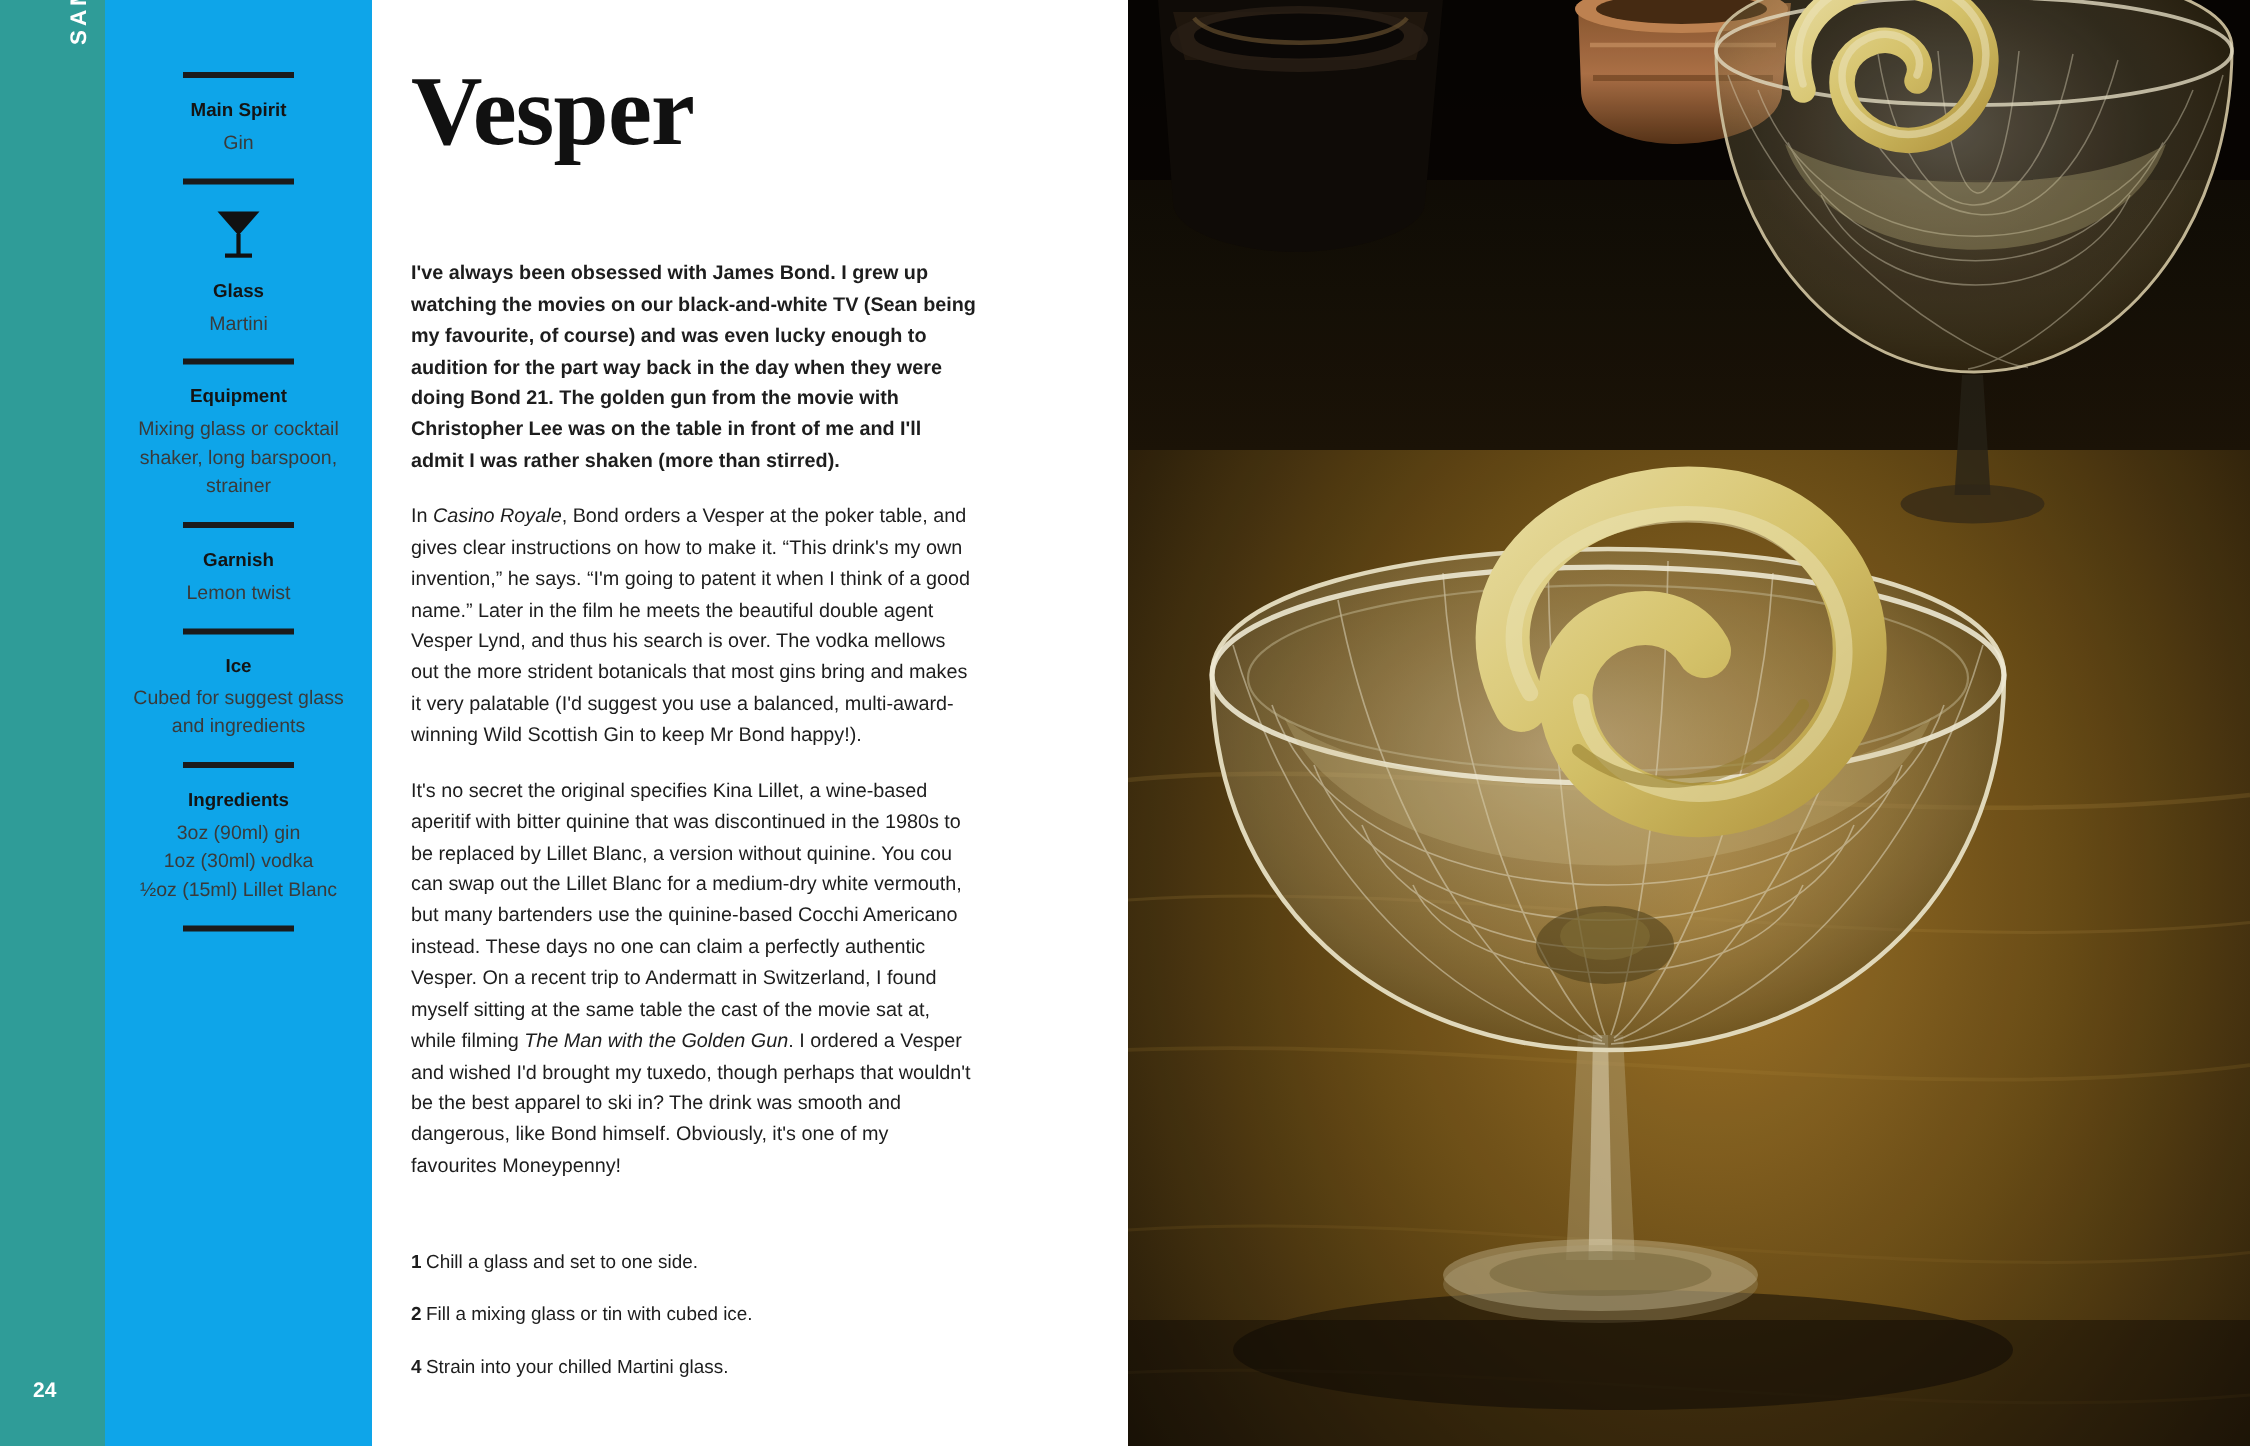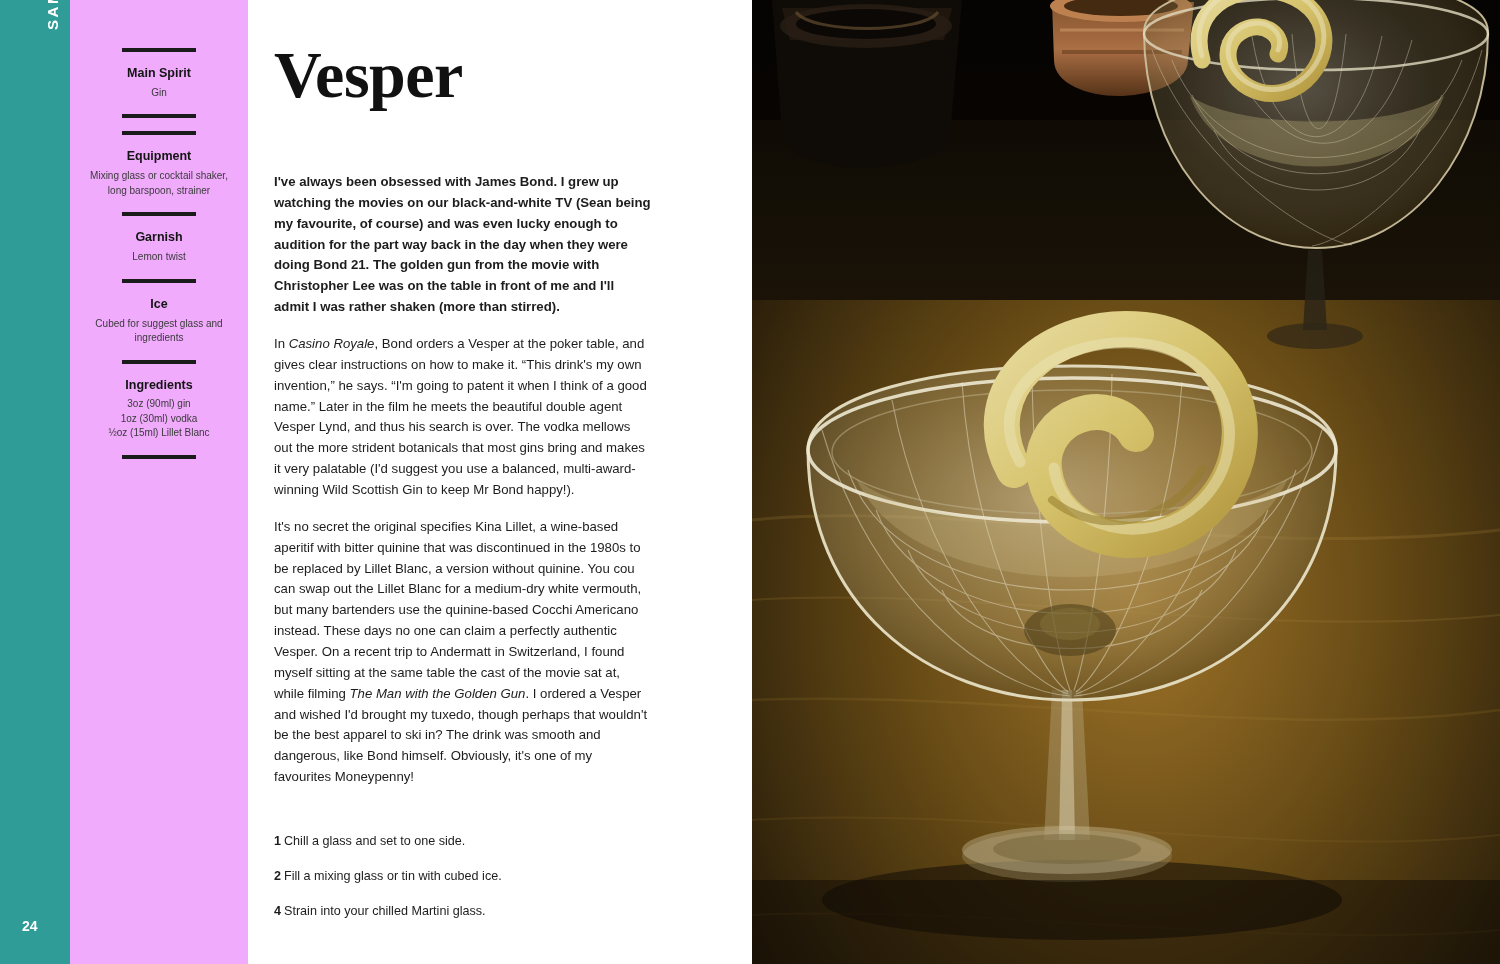--- a/index.html
+++ b/index.html
@@ -62,21 +62,21 @@
     color: #ffffff;
     font-size: 14px;
     font-weight: bold;
   }
   .sidebar {
     position: absolute;
     left: 70px;
     top: 0;
     width: 178px;
     height: 964px;
-    background: #f0abfc;
+    background: #0ea5e9;
   }
   .spec-list {
     position: absolute;
     left: 0;
     top: 48px;
     width: 178px;
     text-align: center;
   }
   .spec-rule {
     width: 74px;
@@ -88,21 +88,21 @@
     padding: 0 14px 14px 14px;
   }
   .spec-label {
     font-size: 12.5px;
     font-weight: bold;
     color: #141414;
     margin: 0 0 4px 0;
     line-height: 1.35;
   }
   .spec-value {
-    font-size: 10px;
+    font-size: 13px;
     color: #3a3a3a;
     line-height: 1.45;
     margin: 0;
   }
   .spec-value + .spec-value {
   }
   .glass-icon {
     display: block;
     margin: 6px auto 10px auto;
   }
@@ -175,20 +175,29 @@
     <div class="sidebar">
       <div class="spec-list">
 
         <div class="spec-rule"></div>
         <div class="spec-block">
           <p class="spec-label">Main Spirit</p>
           <p class="spec-value">Gin</p>
         </div>
 
         <div class="spec-rule"></div>
+        <div class="spec-block">
+          <svg class="glass-icon" width="34" height="40" viewBox="0 0 34 40">
+            <polygon points="3,5 31,5 17,21" fill="#111111"></polygon>
+            <rect x="15.6" y="20" width="2.8" height="14" fill="#111111"></rect>
+            <rect x="8" y="33" width="18" height="2.8" fill="#111111"></rect>
+          </svg>
+          <p class="spec-label">Glass</p>
+          <p class="spec-value">Martini</p>
+        </div>
 
         <div class="spec-rule"></div>
         <div class="spec-block">
           <p class="spec-label">Equipment</p>
           <p class="spec-value">Mixing glass or cocktail shaker, long barspoon, strainer</p>
         </div>
 
         <div class="spec-rule"></div>
         <div class="spec-block">
           <p class="spec-label">Garnish</p>

